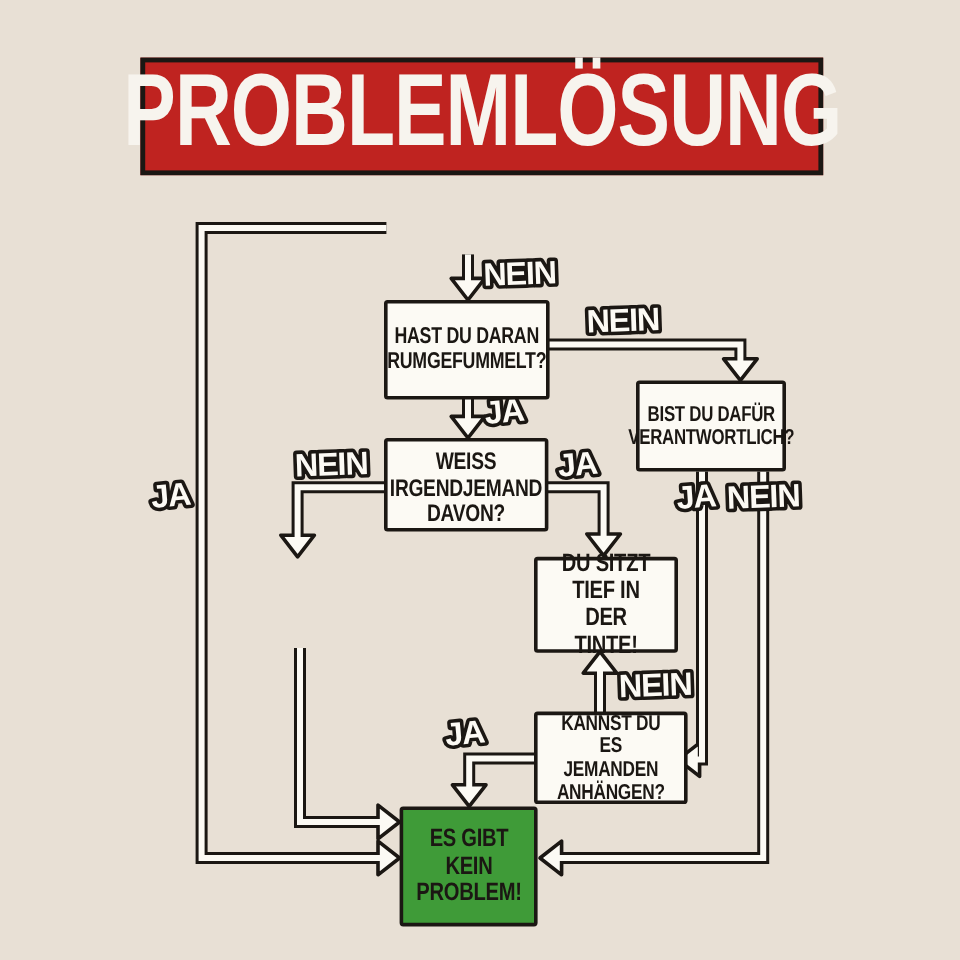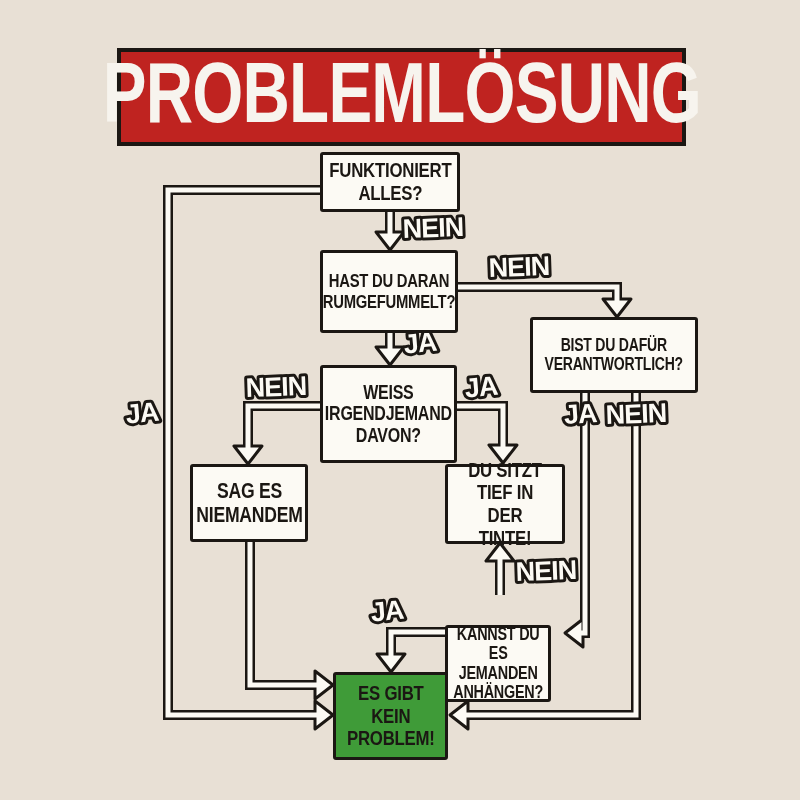--- a/index.html
+++ b/index.html
@@ -40,31 +40,31 @@
   }
   .node span{
     white-space:pre-line;line-height:1.08;letter-spacing:-0.3px;
     transform:scaleX(0.8);transform-origin:center;
   }
   .node.green{background:var(--green);}
   #n-funktioniert {left:320px;top:152px;width:140px;height:60px;}
   #n-funktioniert span{font-size:21px;}
   #n-rumgefummelt {left:320px;top:250px;width:138px;height:83px;}
   #n-rumgefummelt span{font-size:19px;transform:scaleX(0.78);}
-  #n-verantwortlich{left:530px;top:317px;width:168px;height:76px;}
+  #n-verantwortlich{left:530px;top:317px;width:125px;height:76px;}
   #n-verantwortlich span{font-size:18px;transform:scaleX(0.78);}
-  #n-weiss         {left:320px;top:365px;width:137px;height:98px;}
+  #n-weiss         {left:320px;top:365px;width:137px;height:78px;align-items:flex-end;}
   #n-weiss span{font-size:20px;}
   #n-sagn          {left:190px;top:464px;width:118px;height:78px;}
   #n-sagn span{font-size:22px;}
   #n-tinte         {left:445px;top:464px;width:120px;height:80px;}
   #n-tinte span{font-size:21px;}
-  #n-anhaengen     {left:445px;top:593px;width:106px;height:77px;margin-top:32px;}
+  #n-anhaengen     {left:445px;top:593px;width:128px;height:77px;}
   #n-anhaengen span{font-size:18px;}
-  #n-problem       {left:333px;top:672px;width:115px;height:88px;}
+  #n-problem       {left:333px;top:672px;width:115px;height:100px;}
   #n-problem span{font-size:21px;}
   
   .ol{fill:none;stroke:var(--line-black);stroke-width:10;stroke-linejoin:miter;stroke-linecap:butt;}
   .il{fill:none;stroke:var(--box-white);stroke-width:5;stroke-linejoin:miter;stroke-linecap:butt;}
   .ah{fill:var(--box-white);stroke:var(--line-black);stroke-width:3;stroke-linejoin:round;}
   .lbl{
     font-family:"Liberation Sans", sans-serif;font-weight:700;font-size:27px;
     fill:var(--box-white);stroke:var(--line-black);stroke-width:6px;
     paint-order:stroke;stroke-linejoin:round;
     text-anchor:middle;dominant-baseline:central;letter-spacing:-1px;
@@ -152,40 +152,32 @@
     <text class="lbl" x="580" y="414" transform="rotate(-4 580 414)">JA</text>
     <text class="lbl" x="636" y="414" transform="rotate(-2 636 414)">NEIN</text>
     <text class="lbl" x="546" y="571" transform="rotate(-2 546 571)">NEIN</text>
     <text class="lbl" x="387" y="611" transform="rotate(-5 387 611)">JA</text>
   </svg>
 
   <div class="banner">
     <span>PROBLEMLÖSUNG</span>
   </div>
 
-  <div class="node" id="n-funktioniert">
-    <span>FUNKTIONIERT
-ALLES?</span>
-  </div>
   <div class="node" id="n-rumgefummelt">
     <span>HAST DU DARAN
 RUMGEFUMMELT?</span>
   </div>
   <div class="node" id="n-verantwortlich">
     <span>BIST DU DAFÜR
 VERANTWORTLICH?</span>
   </div>
   <div class="node" id="n-weiss">
     <span>WEISS
 IRGENDJEMAND
 DAVON?</span>
-  </div>
-  <div class="node" id="n-sagn">
-    <span>SAG ES
-NIEMANDEM</span>
   </div>
   <div class="node" id="n-tinte">
     <span>DU SITZT
 TIEF IN
 DER TINTE!</span>
   </div>
   <div class="node" id="n-anhaengen">
     <span>KANNST DU
 ES JEMANDEN
 ANHÄNGEN?</span>

